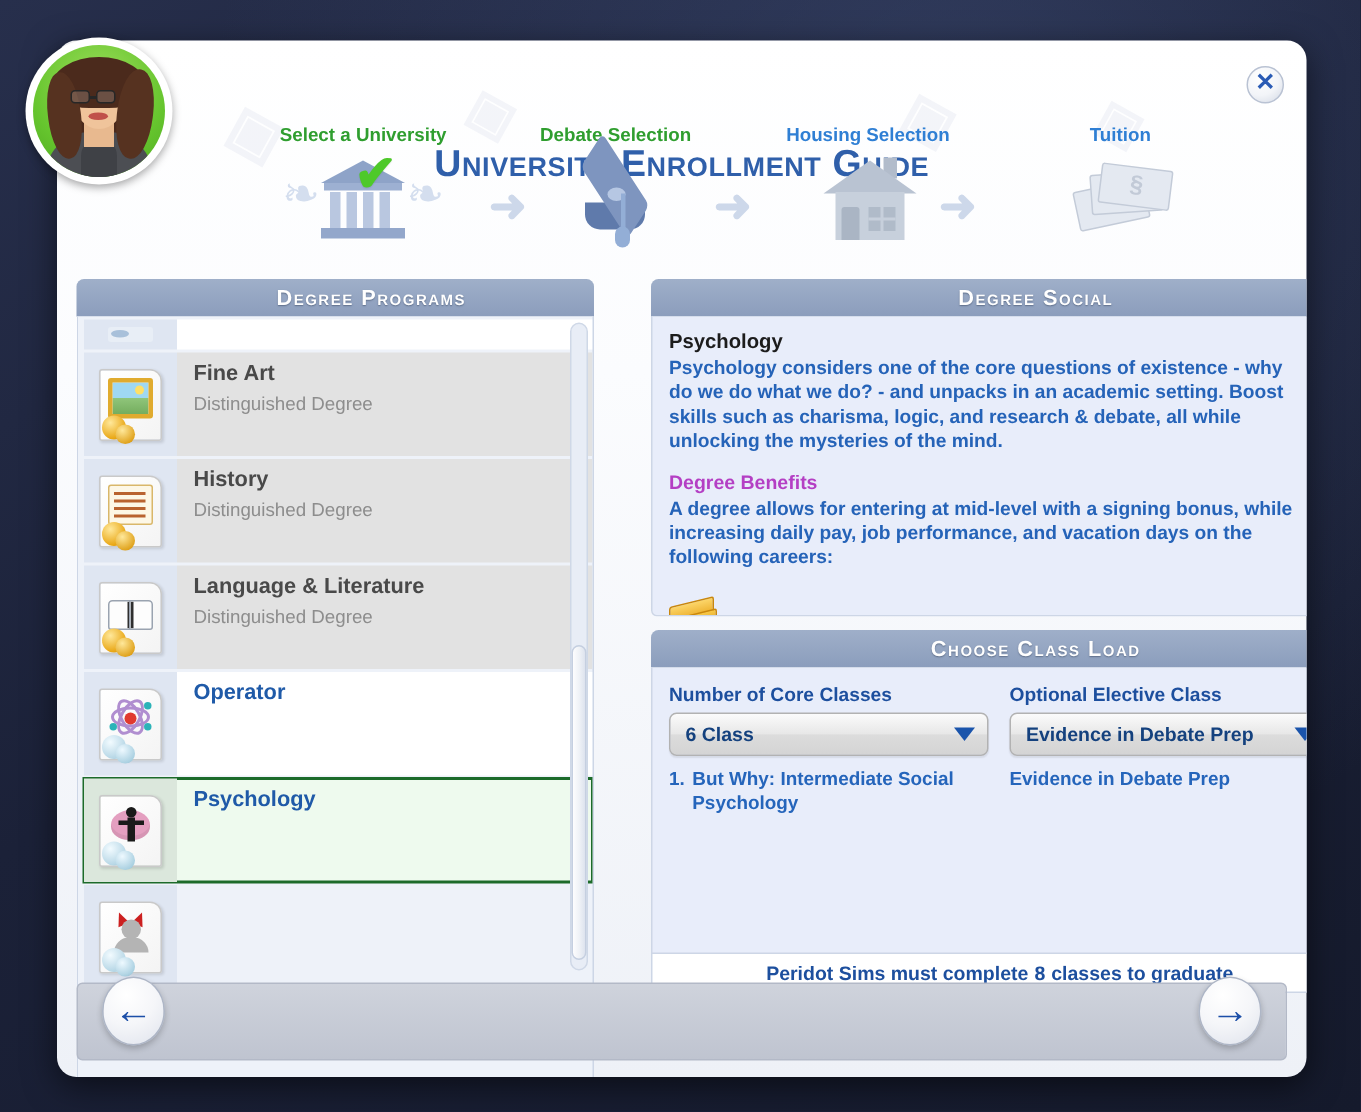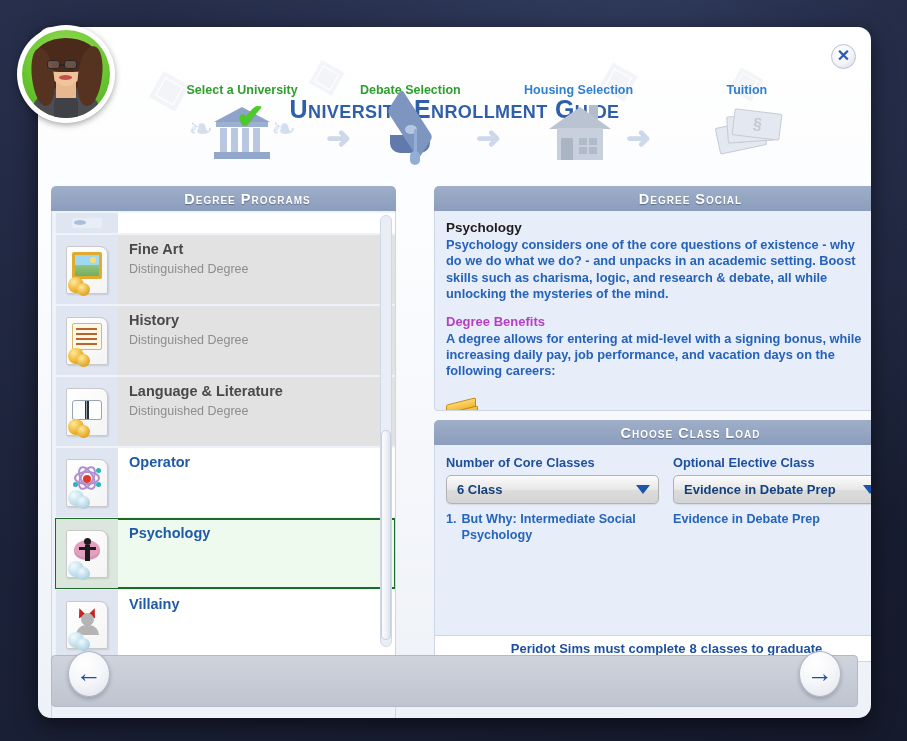--- a/index.html
+++ b/index.html
@@ -638,23 +638,20 @@
                   <div class="horn l"></div>
                   <div class="horn r"></div>
                   <div class="head"></div>
                   <div class="torso"></div>
                 </div>
               </div>
               <div class="medal silver"></div>
               <div class="medal2 silver"></div>
             </div>
         </div>
-        <div class="pbody">
-          <div class="ptitle">Villainy</div>
-        </div>
       </div>
 
       <div class="sbar" style="right:3px; top:4px; height:432px;">
         <div class="sthumb" style="top:214px; height:210px;"></div>
       </div>
     </div>
   </div>
 
   <div id="right-col">
 

